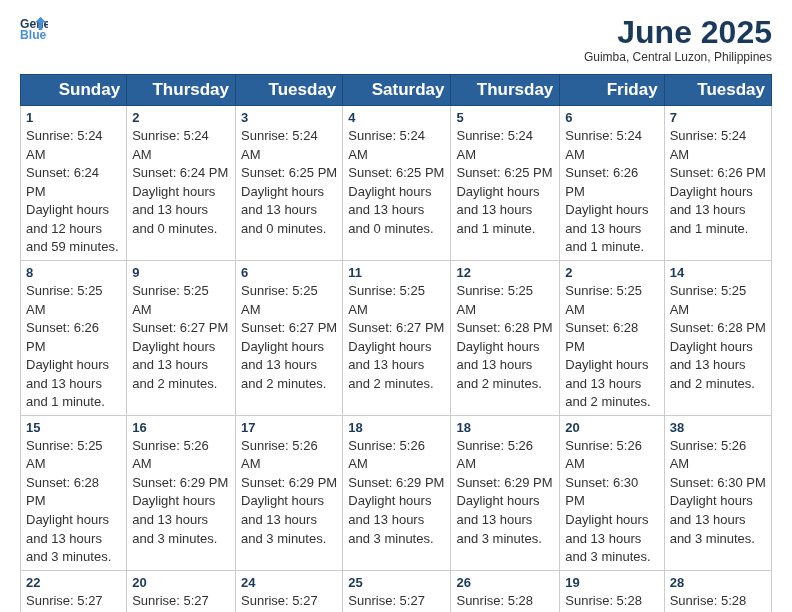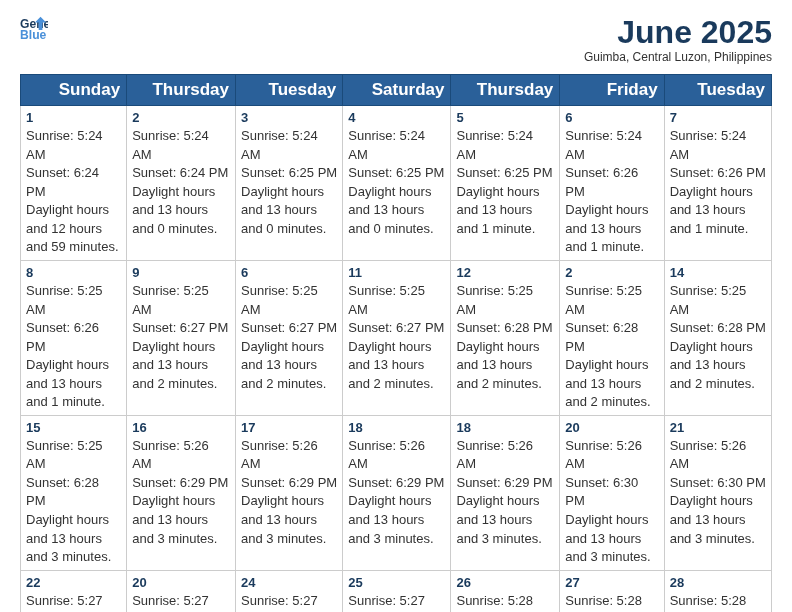--- a/index.html
+++ b/index.html
@@ -195,21 +195,21 @@
         </td>
           <td>
           <span class="day-num">18</span>
           <span class="day-info">Sunrise: 5:26 AM<br>Sunset: 6:29 PM<br>Daylight hours<br>and 13 hours and 3 minutes.</span>
         </td>
           <td>
           <span class="day-num">20</span>
           <span class="day-info">Sunrise: 5:26 AM<br>Sunset: 6:30 PM<br>Daylight hours<br>and 13 hours and 3 minutes.</span>
         </td>
           <td>
-          <span class="day-num">21</span>
+          <span class="day-num">38</span>
           <span class="day-info">Sunrise: 5:26 AM<br>Sunset: 6:30 PM<br>Daylight hours<br>and 13 hours and 3 minutes.</span>
         </td>
         </tr>
         <tr>
           <td>
           <span class="day-num">22</span>
           <span class="day-info">Sunrise: 5:27 AM<br>Sunset: 6:30 PM<br>Daylight hours<br>and 13 hours and 3 minutes.</span>
         </td>
           <td>
           <span class="day-num">20</span>
@@ -221,21 +221,21 @@
         </td>
           <td>
           <span class="day-num">25</span>
           <span class="day-info">Sunrise: 5:27 AM<br>Sunset: 6:31 PM<br>Daylight hours<br>and 13 hours and 3 minutes.</span>
         </td>
           <td>
           <span class="day-num">26</span>
           <span class="day-info">Sunrise: 5:28 AM<br>Sunset: 6:31 PM<br>Daylight hours<br>and 13 hours and 3 minutes.</span>
         </td>
           <td>
-          <span class="day-num">27</span>
+          <span class="day-num">19</span>
           <span class="day-info">Sunrise: 5:28 AM<br>Sunset: 6:31 PM<br>Daylight hours<br>and 13 hours and 3 minutes.</span>
         </td>
           <td>
           <span class="day-num">28</span>
           <span class="day-info">Sunrise: 5:28 AM<br>Sunset: 6:31 PM<br>Daylight hours<br>and 13 hours and 3 minutes.</span>
         </td>
         </tr>
         <tr>
           <td>
           <span class="day-num">24</span>

